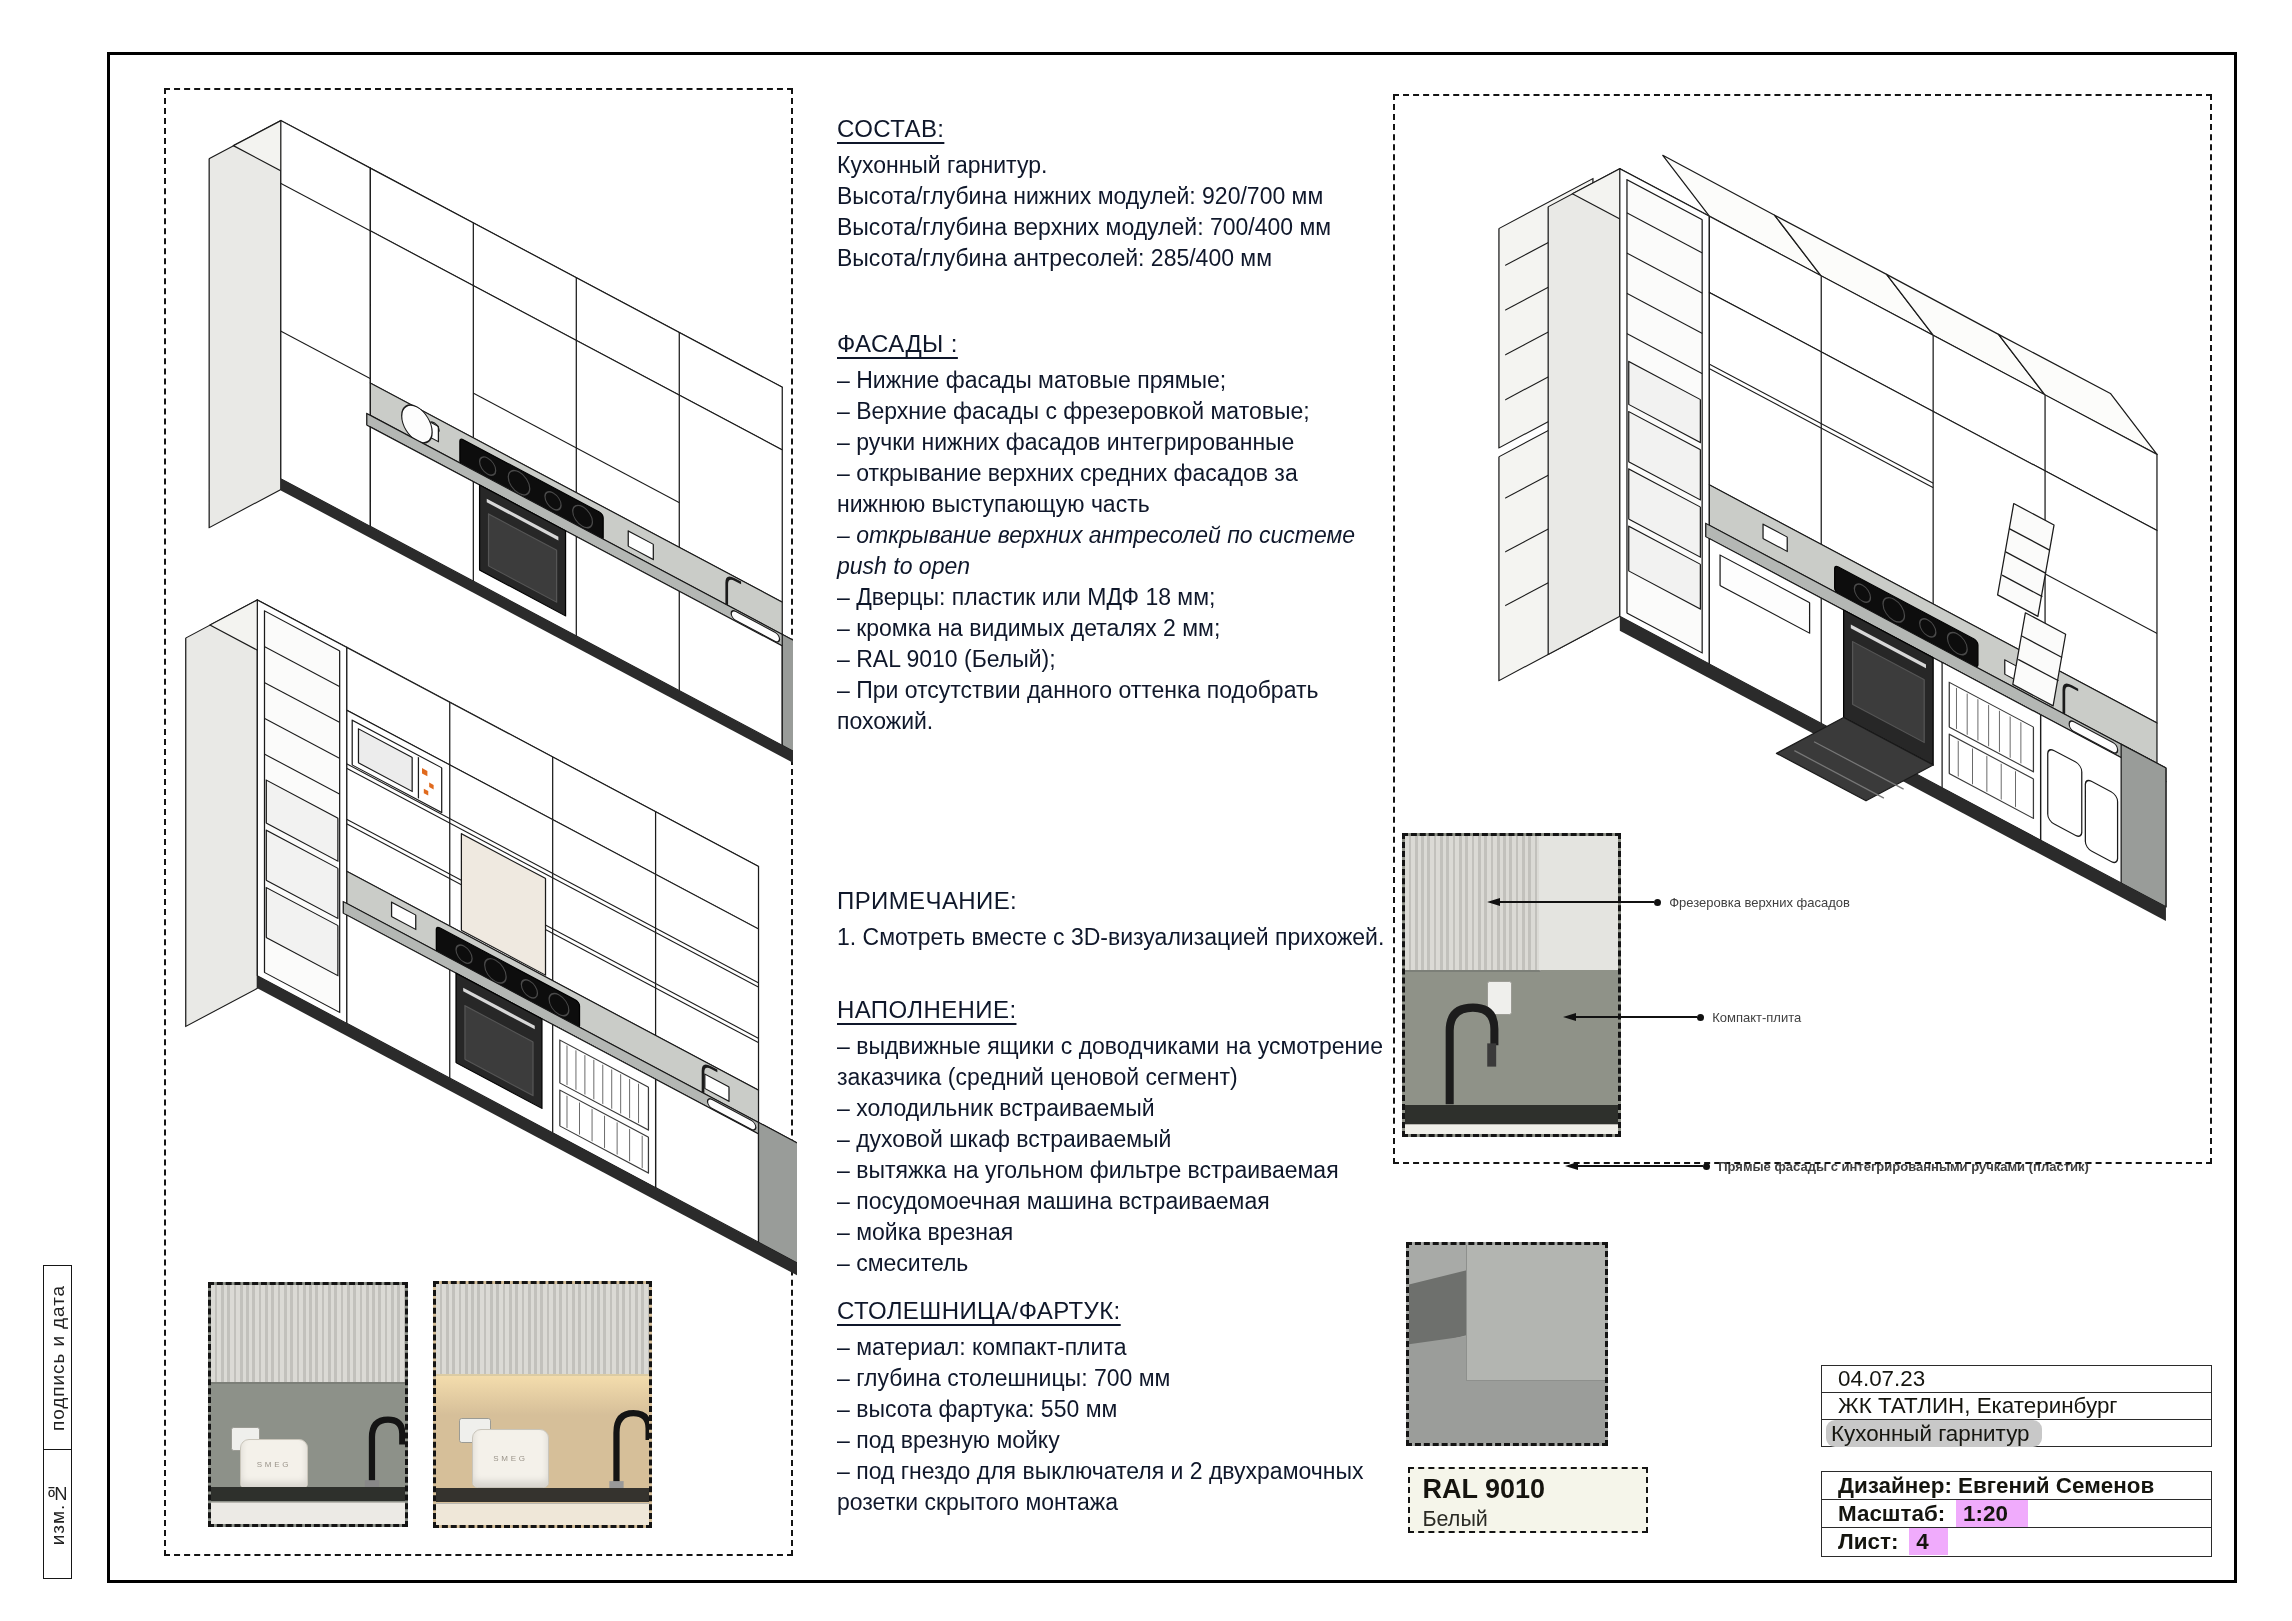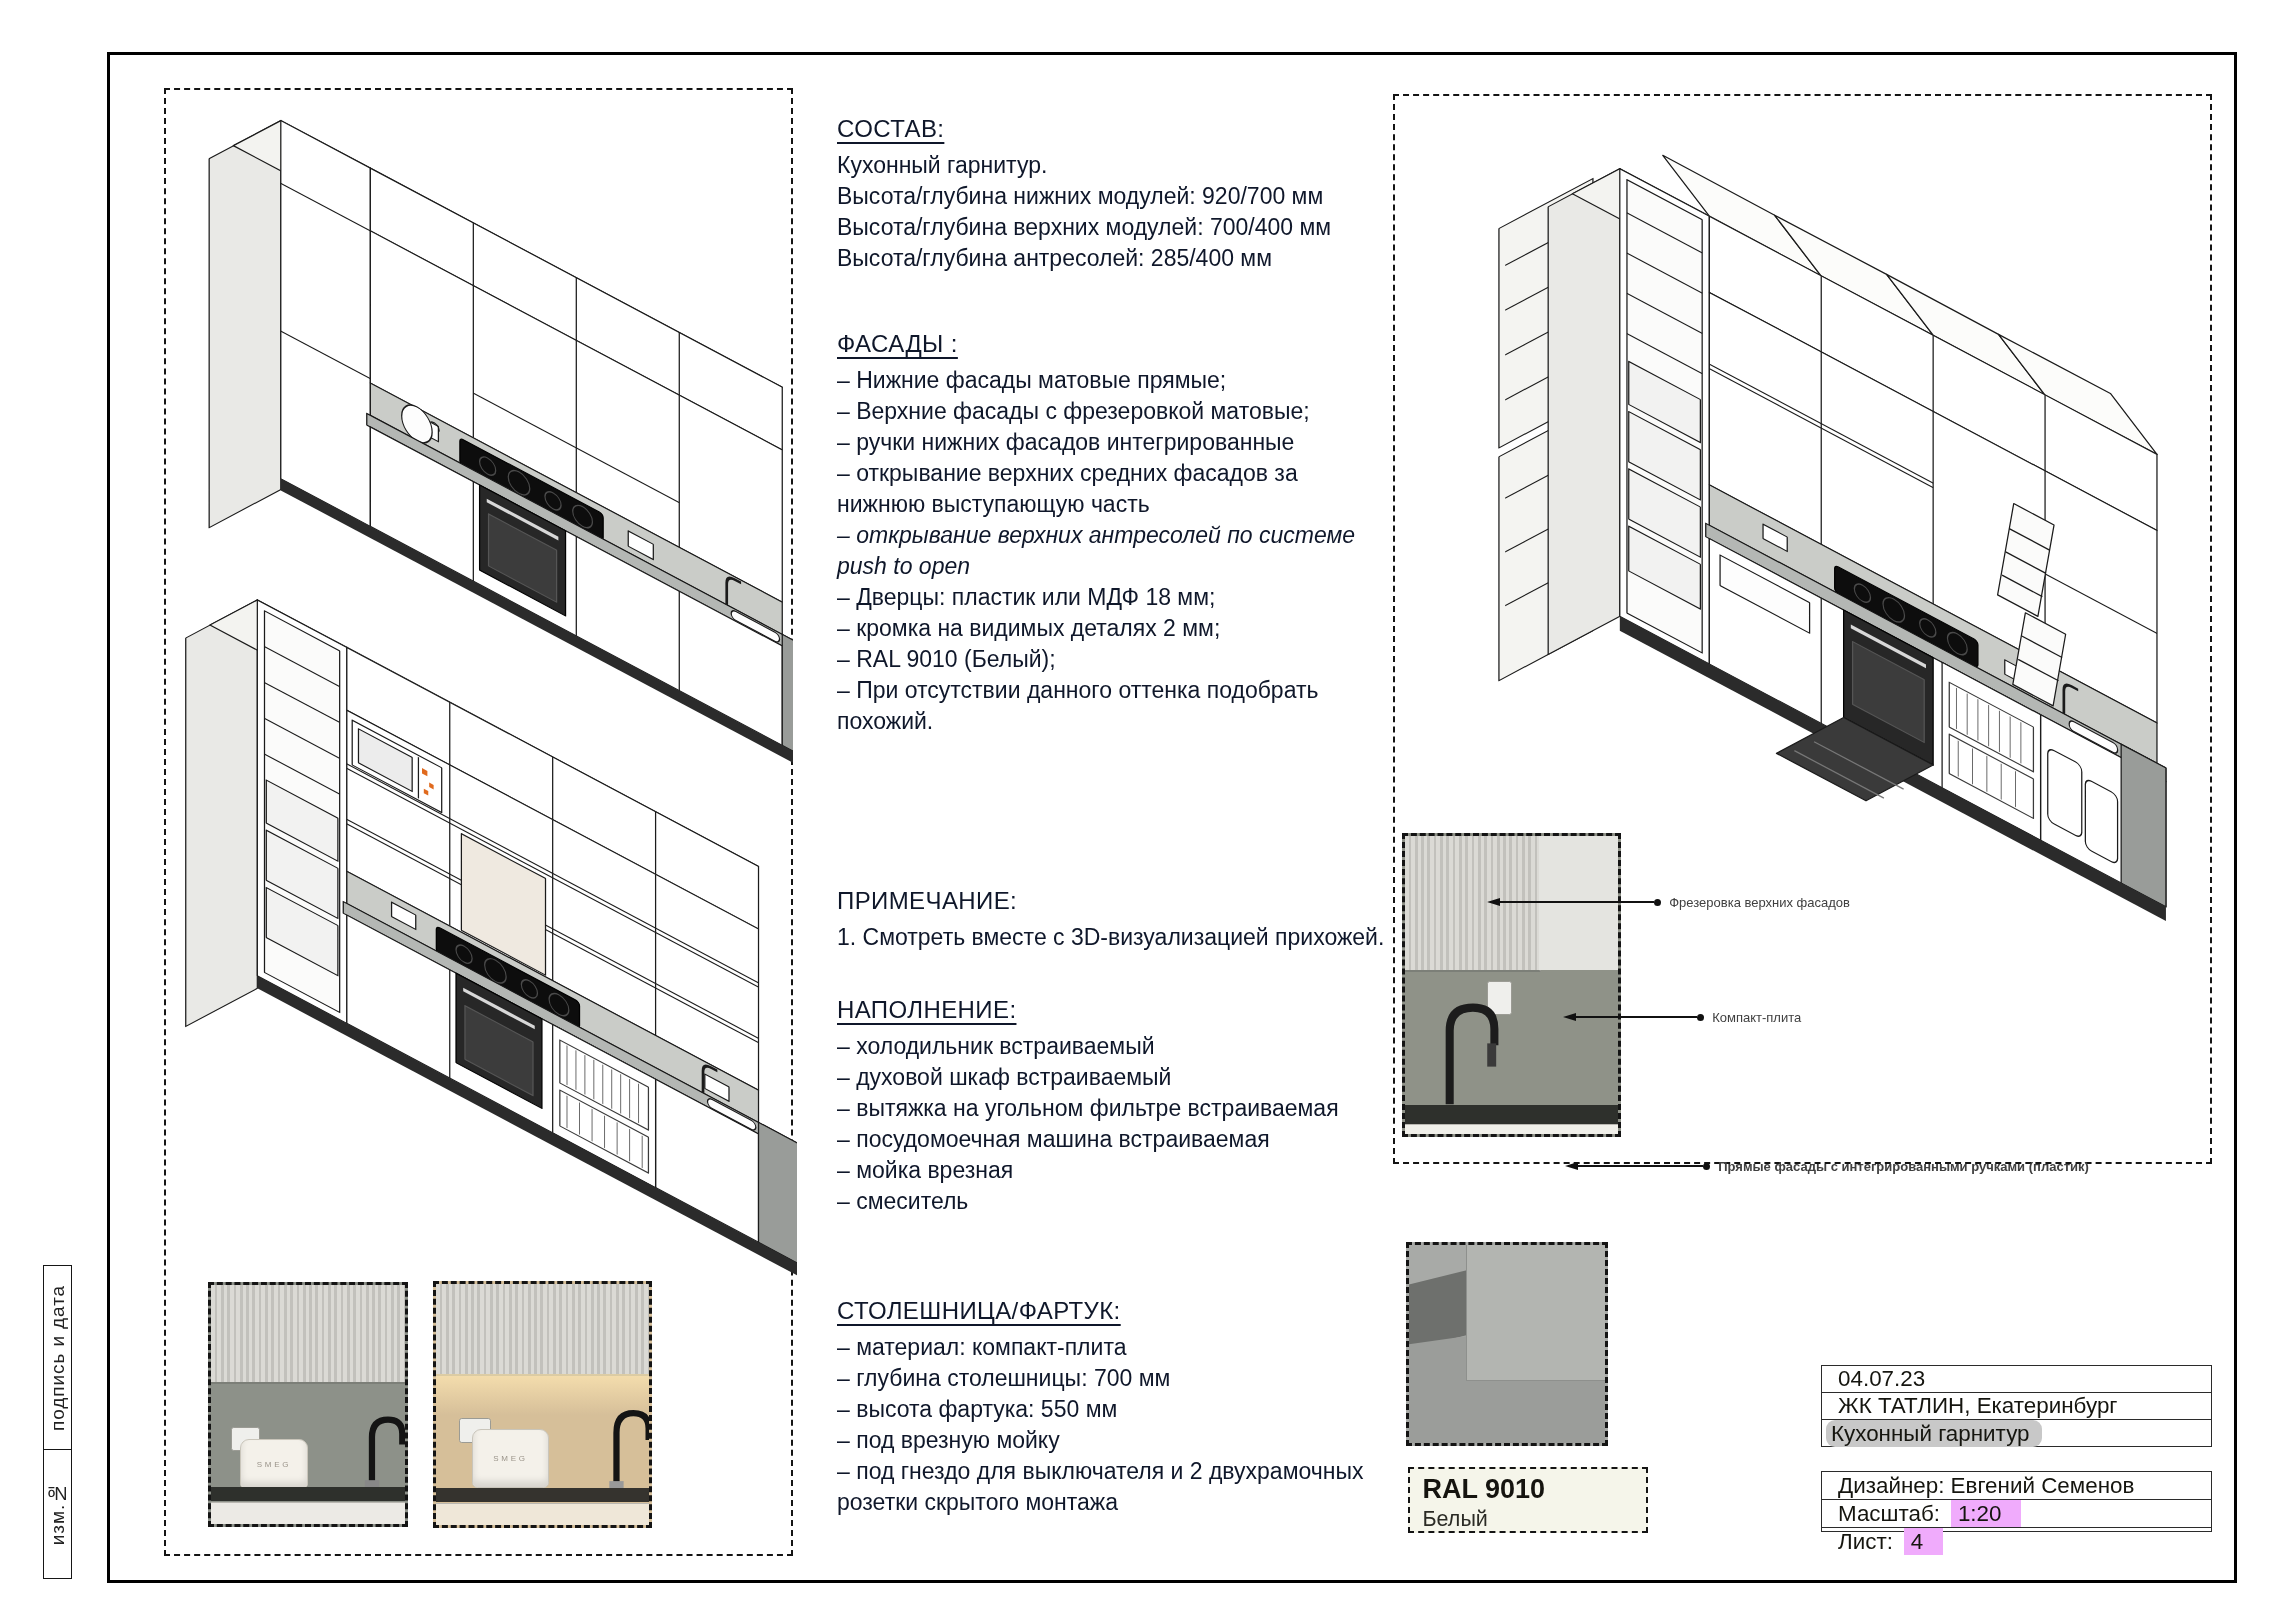--- a/index.html
+++ b/index.html
@@ -366,20 +366,21 @@
     </div>
 
 
     <div class="spec-sec" style="top:885px;">
       <span class="spec-head">ПРИМЕЧАНИЕ:</span>
       <div class="spec-line">1. Смотреть вместе с 3D-визуализацией прихожей.</div>
     </div>
 
     <div class="spec-sec" style="top:994px;">
       <span class="spec-head u">НАПОЛНЕНИЕ:</span>
+      <div class="spec-line">– выдвижные ящики с доводчиками на усмотрение заказчика (средний ценовой сегмент)</div>
       <div class="spec-line">– холодильник встраиваемый</div>
       <div class="spec-line">– духовой шкаф встраиваемый</div>
       <div class="spec-line">– вытяжка на угольном фильтре встраиваемая</div>
       <div class="spec-line">– посудомоечная машина встраиваемая</div>
       <div class="spec-line">– мойка врезная</div>
       <div class="spec-line">– смеситель</div>
     </div>
 
     <div class="spec-sec" style="top:1295px;">
       <span class="spec-head u">СТОЛЕШНИЦА/ФАРТУК:</span>
@@ -465,21 +466,21 @@
     <div class="tb-row">
       <span>04.07.23</span>
     </div>
     <div class="tb-row">
       <span>ЖК ТАТЛИН, Екатеринбург</span>
     </div>
     <div class="tb-row" style="padding-left:3.6px;">
       <span class="hl">Кухонный гарнитур</span>
     </div>
   </div>
-  <div class="tb" style="top:1471px;height:61px;">
+  <div class="tb" style="top:1471px;height:86px;font-weight:bold;">
     <div class="tb-row" style="height:28px;">
       <span>Дизайнер: Евгений Семенов</span>
     </div>
     <div class="tb-row" style="height:28px;">
       <span>Масштаб:</span>
       <span class="hl2">1:20</span>
     </div>
     <div class="tb-row" style="height:27px;">
       <span>Лист:</span>
       <span class="hl2">4</span>

